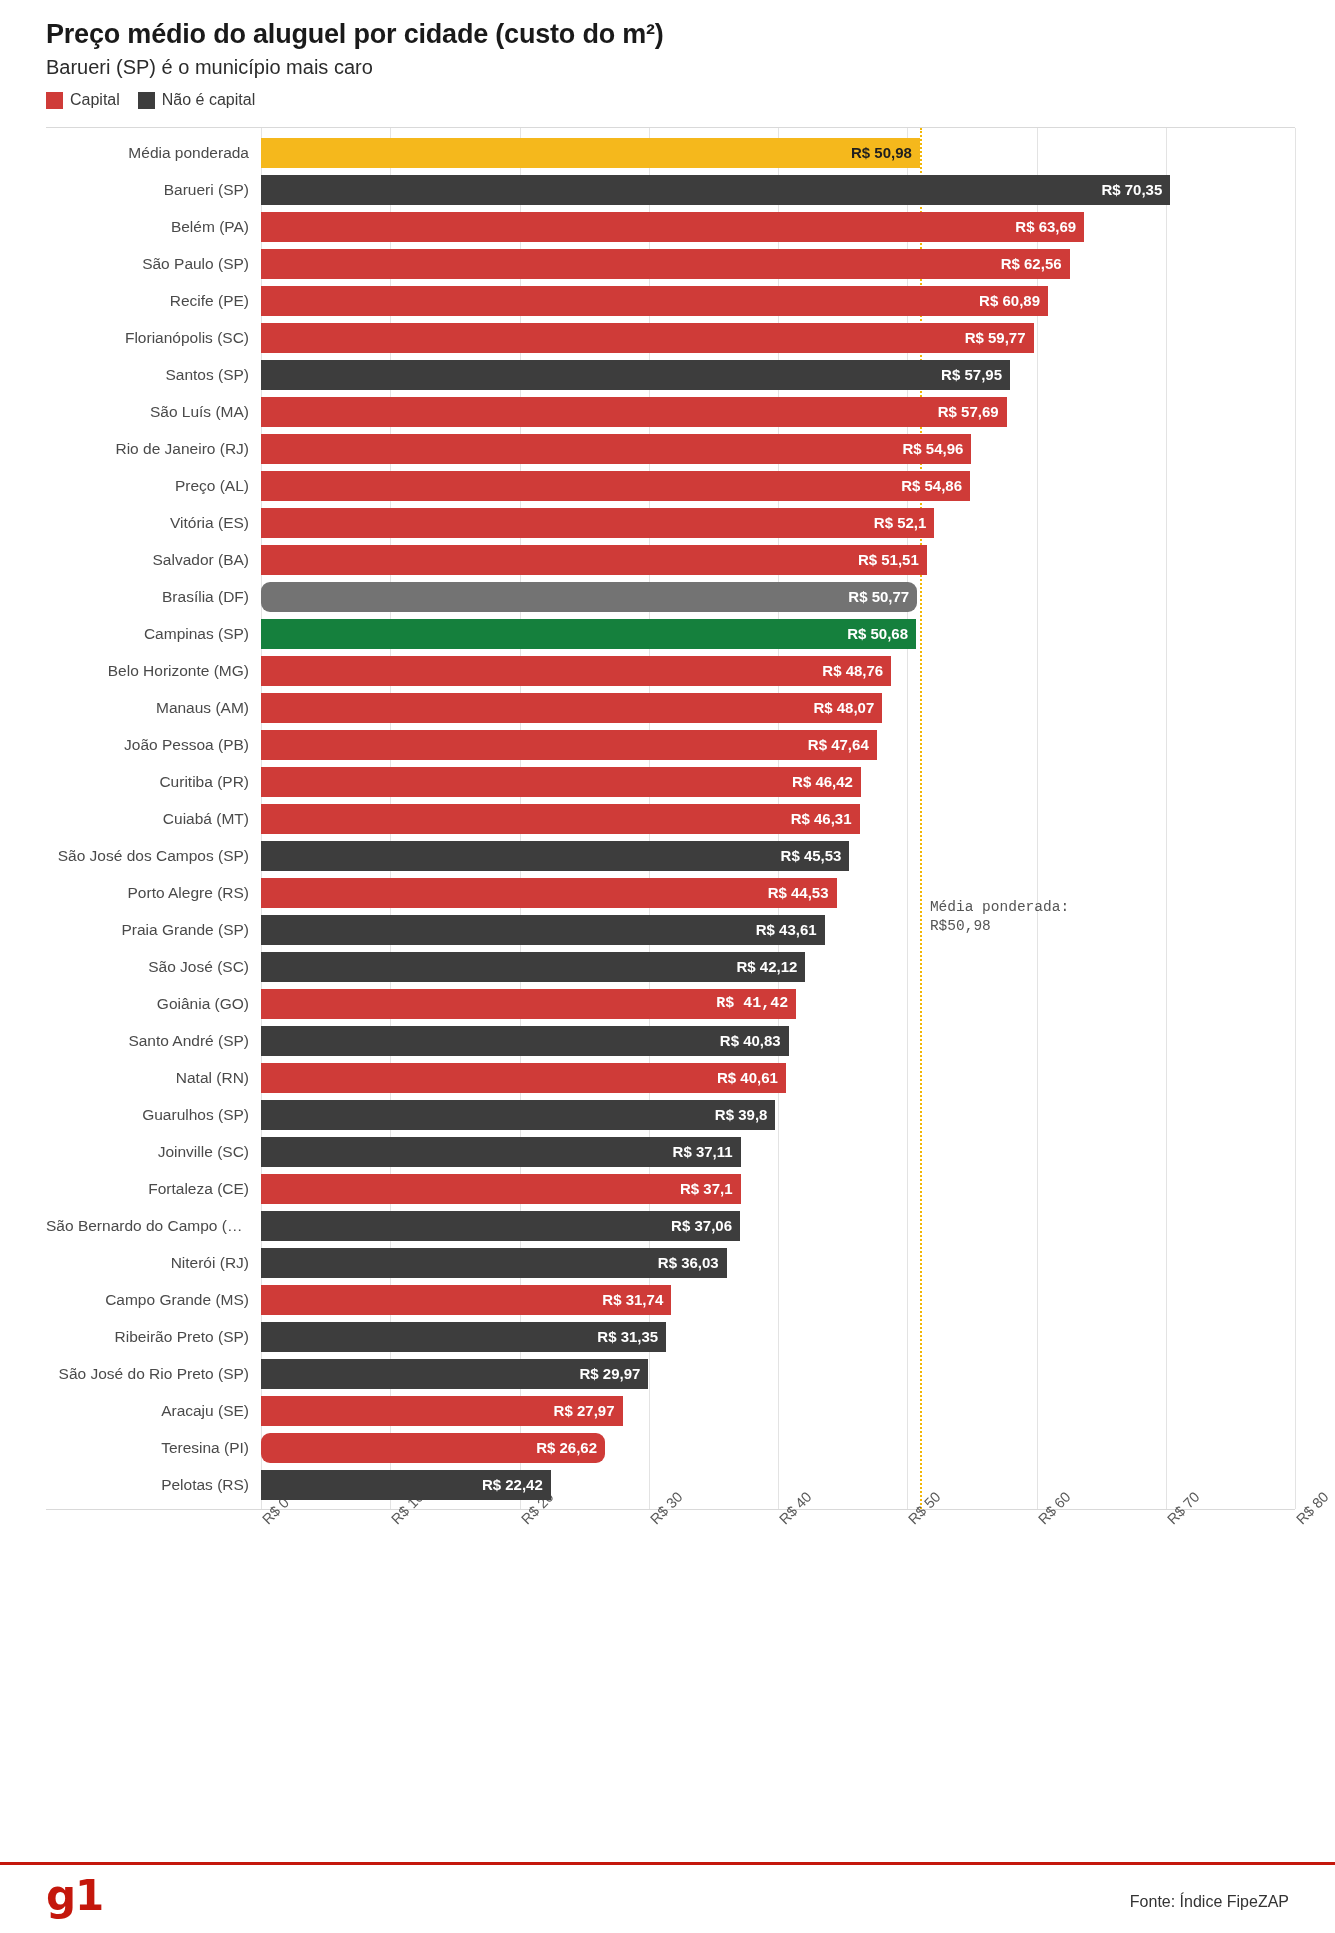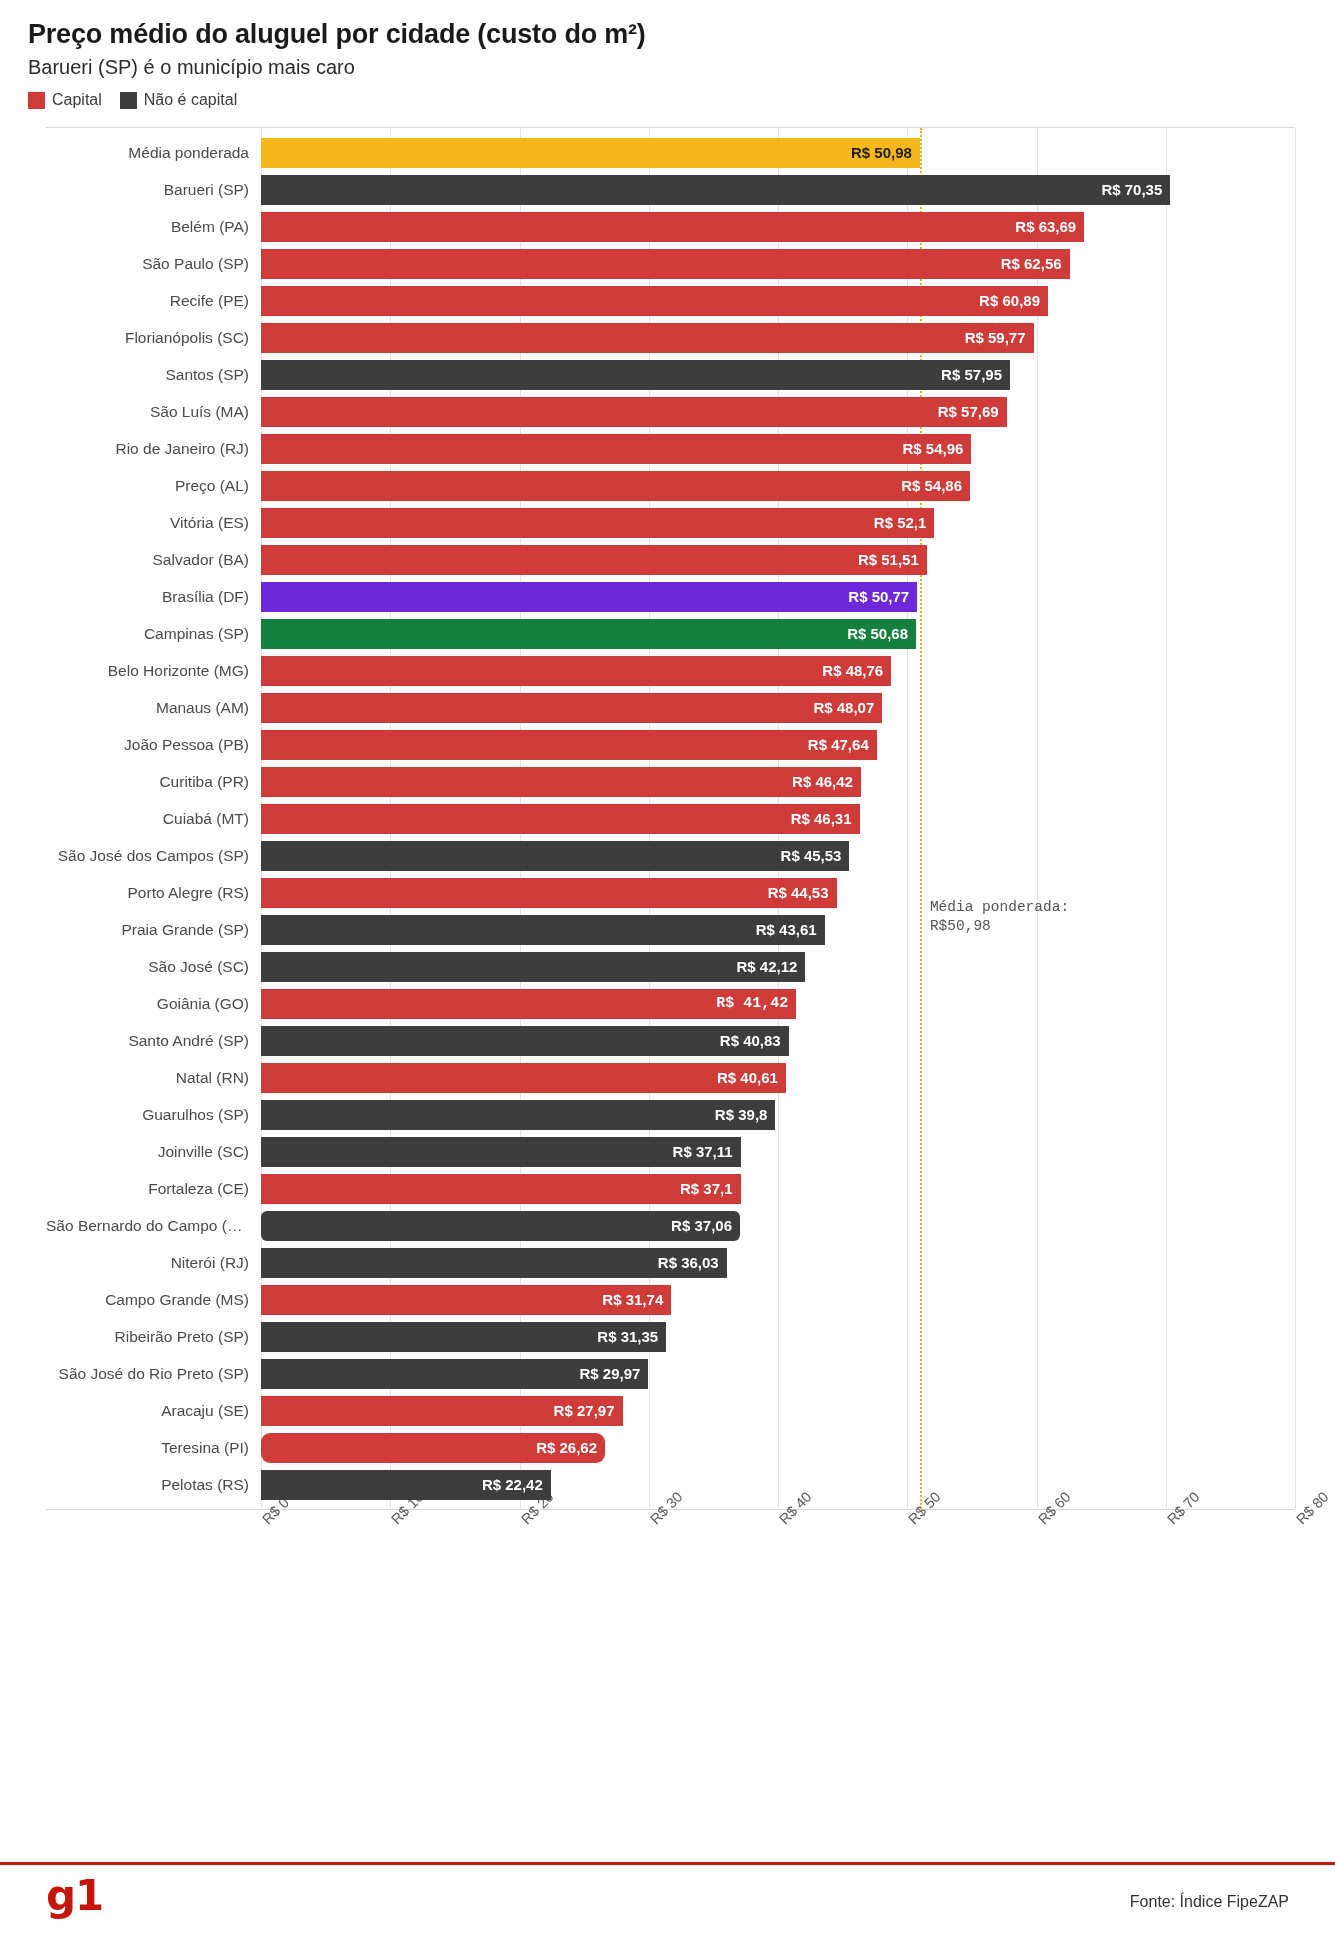--- a/index.html
+++ b/index.html
@@ -17,21 +17,21 @@
   .page {
     width: 1335px;
     min-height: 1933px;
     box-sizing: border-box;
     padding: 0;
     position: relative;
     display: flex;
     flex-direction: column;
   }
   .header {
-    padding: 18px 46px 0 28px;
+    padding: 18px 46px 0 46px;
   }
   .chart-title {
     font-size: 27px;
     font-weight: bold;
     color: #1a1a1a;
     letter-spacing: -0.2px;
     margin: 0 0 6px 0;
     line-height: 1.2;
   }
   .chart-subtitle {
@@ -314,21 +314,21 @@
             <div class="row-label">Salvador (BA)</div>
             <div class="bar-track">
               <div class="bar" style="width: 64.3875%; background: rgb(207, 59, 56);">
                 <span>R$ 51,51</span>
               </div>
             </div>
           </div>
           <div class="row">
             <div class="row-label">Brasília (DF)</div>
             <div class="bar-track">
-              <div class="bar" style="width: 63.4625%; background: #6d28d9;">
+              <div class="bar" style="width: 63.4625%; background: #737373; border-radius: 9px;">
                 <span>R$ 50,77</span>
               </div>
             </div>
           </div>
           <div class="row">
             <div class="row-label">Campinas (SP)</div>
             <div class="bar-track">
               <div class="bar" style="width: 63.35%; background: #15803d;">
                 <span>R$ 50,68</span>
               </div>
@@ -450,21 +450,21 @@
             <div class="row-label">Fortaleza (CE)</div>
             <div class="bar-track">
               <div class="bar" style="width: 46.375%; background: rgb(207, 59, 56);">
                 <span>R$ 37,1</span>
               </div>
             </div>
           </div>
           <div class="row">
             <div class="row-label">São Bernardo do Campo (SP)</div>
             <div class="bar-track">
-              <div class="bar" style="width: 46.325%; background: rgb(61, 61, 61); border-radius: 6px;">
+              <div class="bar" style="width: 46.325%; background: rgb(61, 61, 61);">
                 <span>R$ 37,06</span>
               </div>
             </div>
           </div>
           <div class="row">
             <div class="row-label">Niterói (RJ)</div>
             <div class="bar-track">
               <div class="bar" style="width: 45.0375%; background: rgb(61, 61, 61);">
                 <span>R$ 36,03</span>
               </div>

